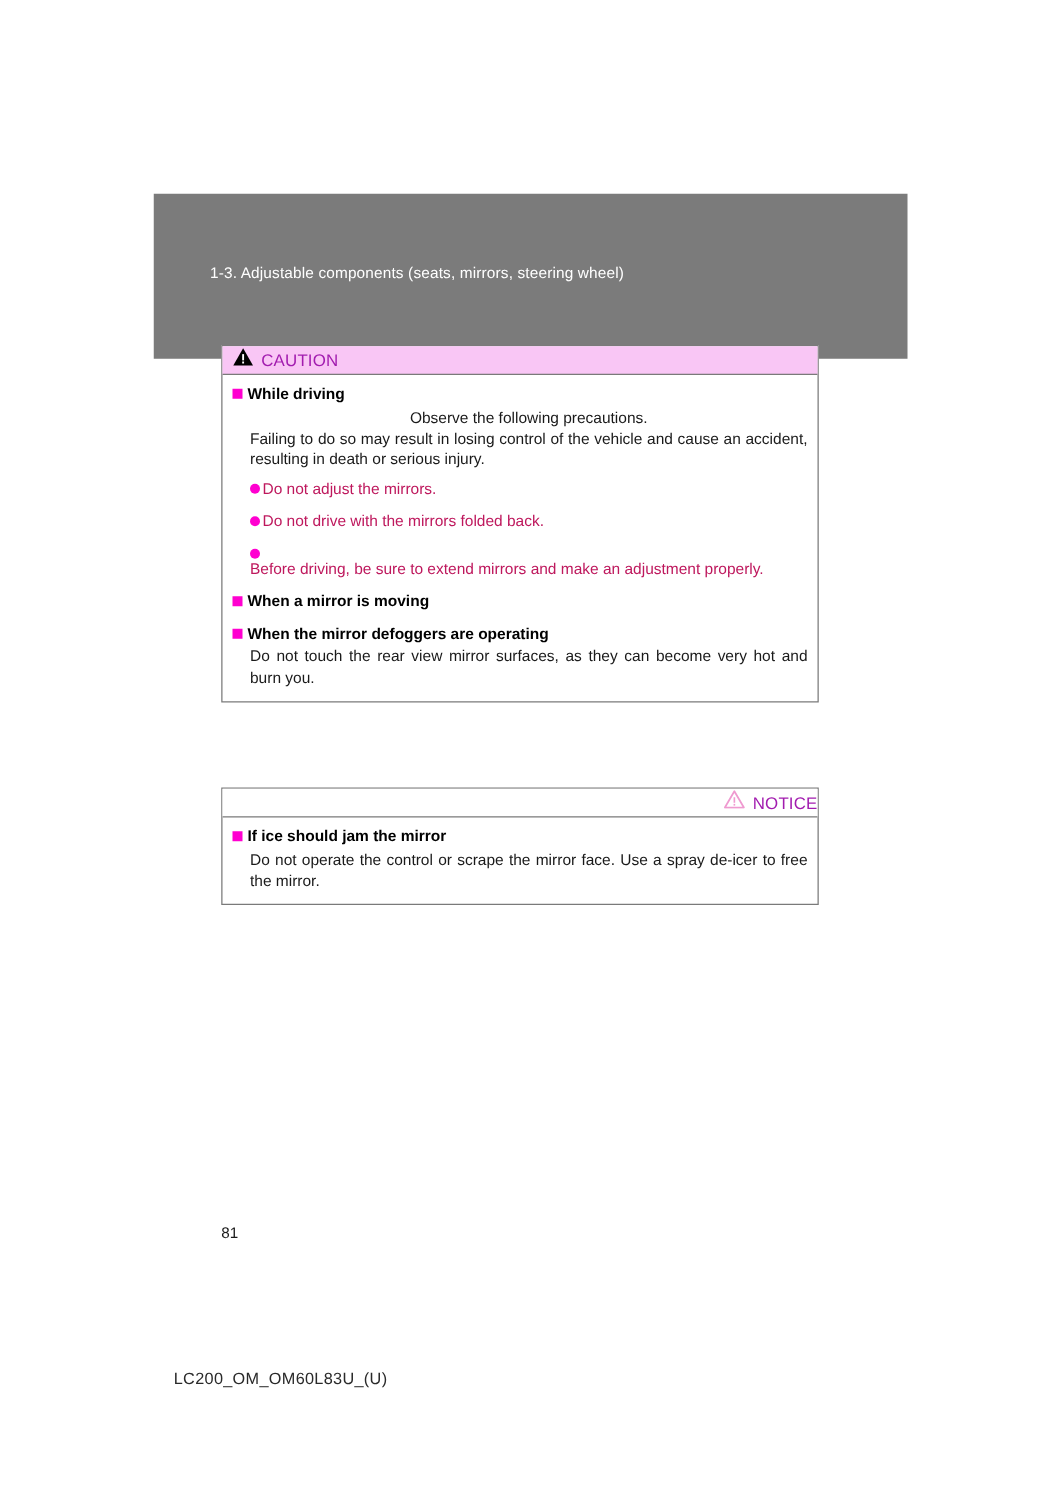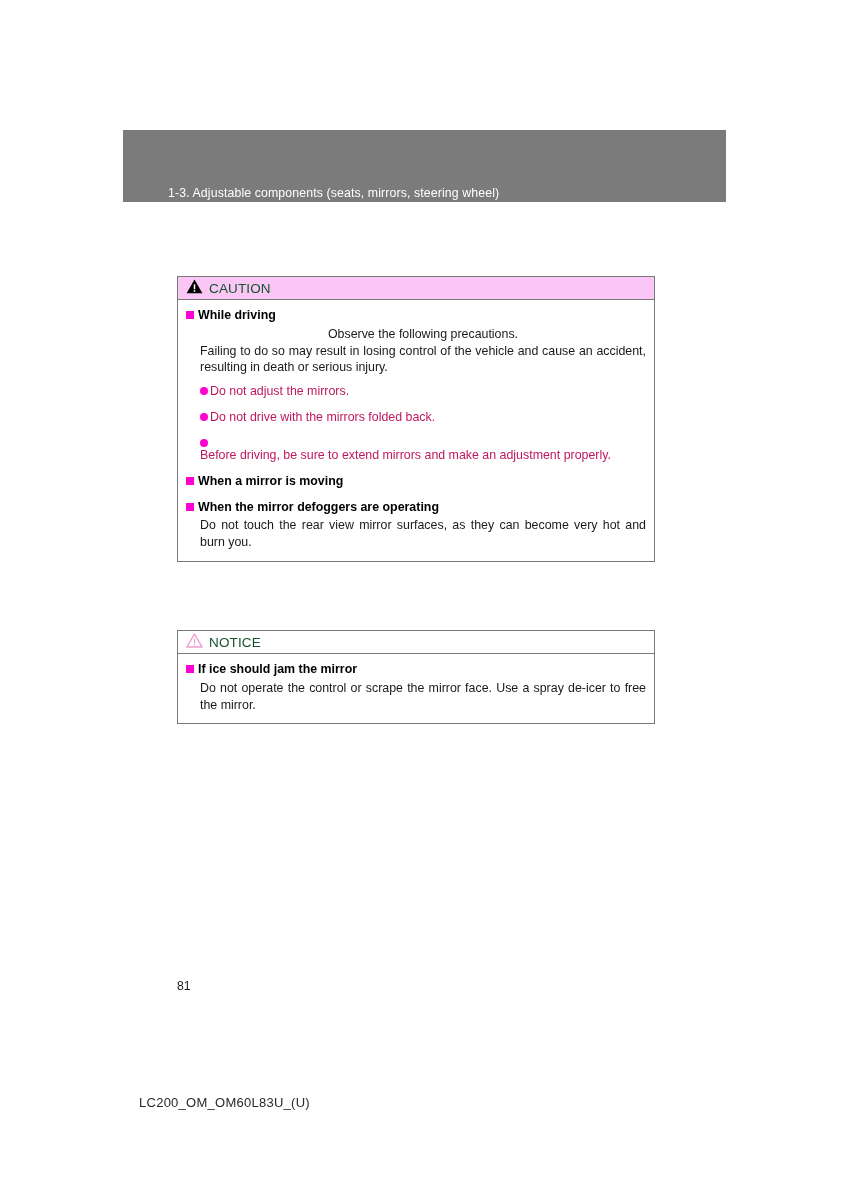--- a/index.html
+++ b/index.html
@@ -14,23 +14,23 @@
     color: #000000;
     position: relative;
     overflow: hidden;
     -webkit-font-smoothing: antialiased;
   }
 
   
   .section-band {
     position: absolute;
     left: 123px;
-    top: 130px;
+    top: 155px;
     width: 603px;
-    height: 72px;
+    height: 132px;
     background: #7b7b7b;
   }
   .section-band-title {
     position: absolute;
     left: 45px;
     top: 56px;
     font-size: 12.3px;
     color: #ffffff;
     letter-spacing: 0.01em;
     white-space: nowrap;
@@ -54,24 +54,25 @@
     box-sizing: border-box;
     height: 23px;
     padding-left: 8px;
     border-bottom: 1px solid #7a7a7a;
   }
   .head-caution {
     background: #f9c6f5;
   }
   .head-notice {
     background: #ffffff;
+    justify-content: flex-end;
   }
   .alert-head-label {
     font-size: 13.5px;
-    color: #14532d;
+    color: #a21caf;
     margin-left: 6px;
     letter-spacing: 0.01em;
   }
   .tri-icon { display: block; }
 
   .alert-body {
     padding: 7px 8px 10px 8px;
   }
 
   

